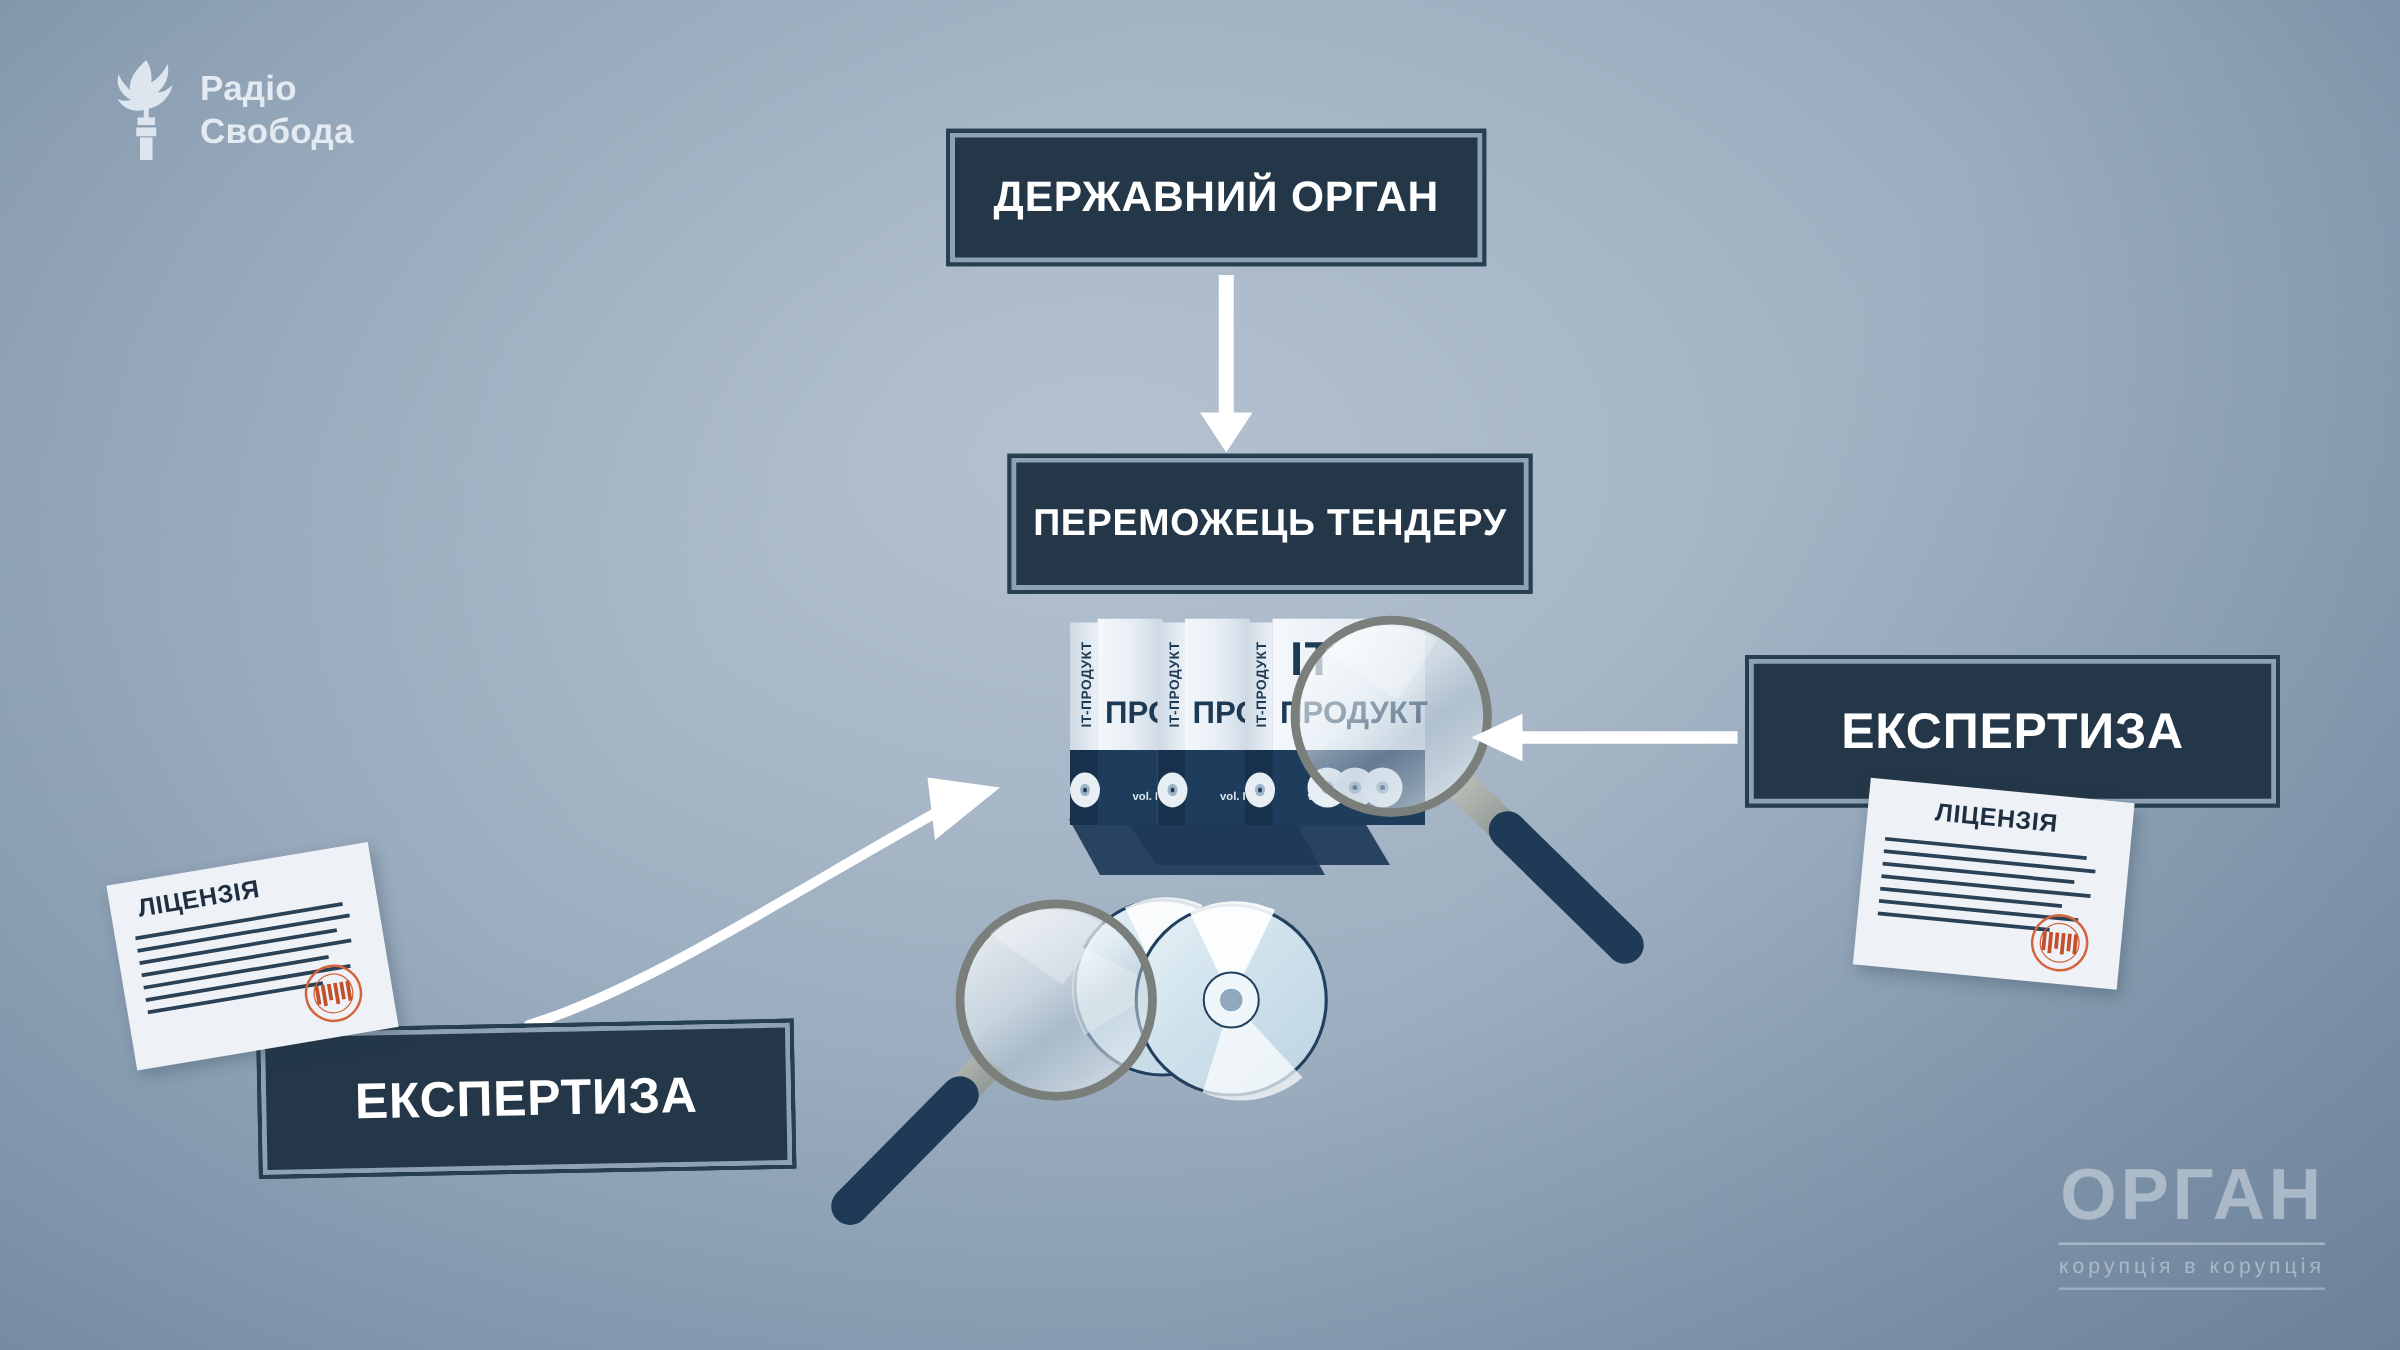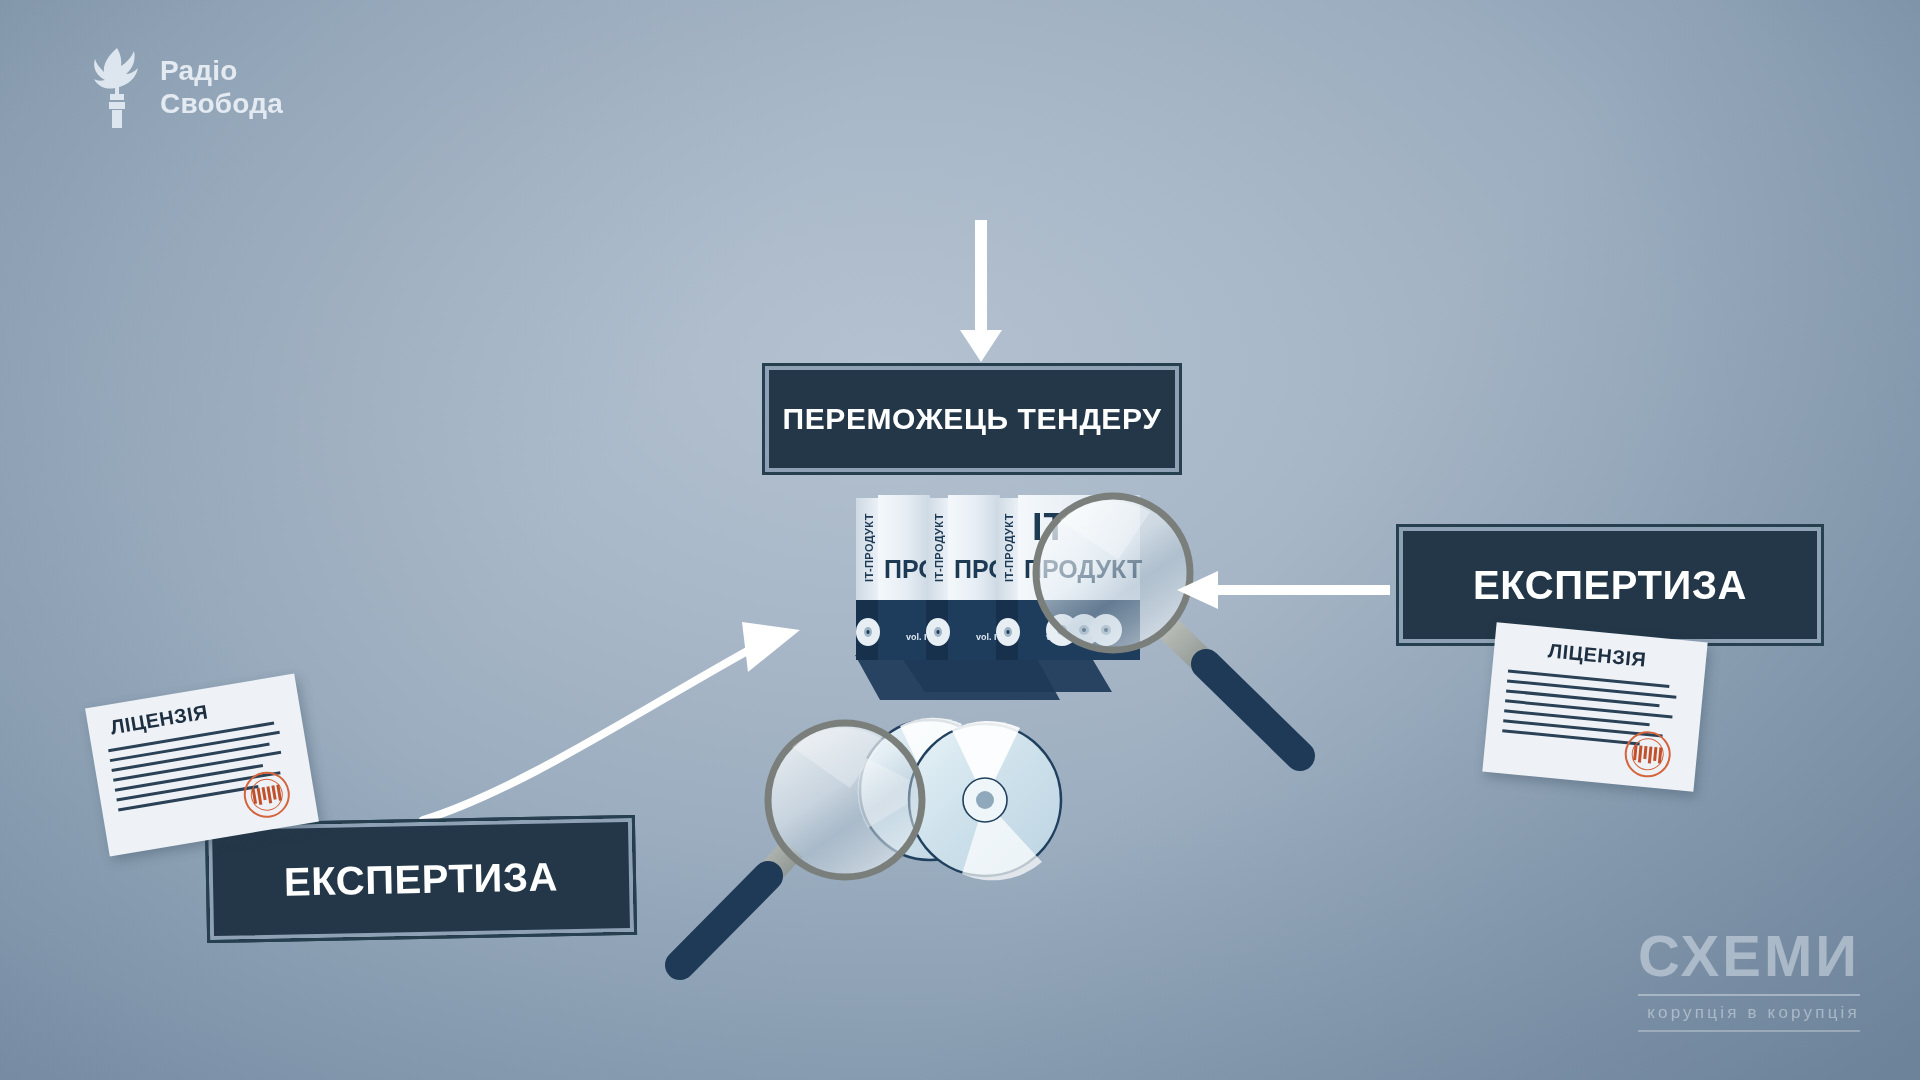--- a/index.html
+++ b/index.html
@@ -67,21 +67,21 @@
     box-sizing: border-box;
   }
   .lbox span {
     color: #ffffff;
     font-weight: bold;
     letter-spacing: .6px;
     white-space: nowrap;
   }
   #box-gov      { left: 757px;  top: 103px; width: 432px; height: 110px; }
   #box-gov span { font-size: 34px; }
-  #box-winner      { left: 762px;  top: 363px; width: 420px; height: 112px; }
+  #box-winner      { left: 806px;  top: 363px; width: 420px; height: 112px; }
   #box-winner span { font-size: 30px; }
   #box-exp-right      { left: 1396px; top: 524px; width: 428px; height: 122px; }
   #box-exp-right span { font-size: 40px; }
   #box-exp-left      { left: 206px;  top: 819px; width: 430px; height: 120px;
                        transform: rotate(-1.1deg); }
   #box-exp-left span { font-size: 40px; }
 
   
   .licence { position: absolute; }
   .licence .sheet {
@@ -299,20 +299,23 @@
     <g>
       <path d="M1390 585 L1218 585 L1218 571 L1177 590 L1218 609 L1218 595 L1390 595 Z" fill="#ffffff"></path>
     </g>
 
     <g>
       <path d="M423 820 C 520 790 640 710 760 644" stroke="#ffffff" stroke-width="8" fill="none" stroke-linecap="round"></path>
       <path d="M748 672 L800 630 L742 622 Z" fill="#ffffff"></path>
     </g>
   </svg>
 
+  <div class="lbox" id="box-gov">
+    <span>ДЕРЖАВНИЙ ОРГАН</span>
+  </div>
 
   <div class="lbox" id="box-winner">
     <span>ПЕРЕМОЖЕЦЬ ТЕНДЕРУ</span>
   </div>
 
   <div class="lbox" id="box-exp-right">
     <span>ЕКСПЕРТИЗА</span>
   </div>
 
   <div class="lbox" id="box-exp-left">
@@ -361,19 +364,19 @@
           <i style="height:17px"></i>
           <i style="height:13px"></i>
         <i style="height:17px"></i>
           <i style="height:14px"></i>
           <i style="height:16px"></i>
       </div>
     </div>
   </div>
 
   <div class="watermark">
-    <div class="wm-title">СХЕМИ</div>
+    <div class="wm-title">ОРГАН</div>
     <div class="wm-rule"></div>
     <div class="wm-sub">корупція в корупція</div>
     <div class="wm-rule2"></div>
   </div>
 
 </div>
 
 </body></html>

